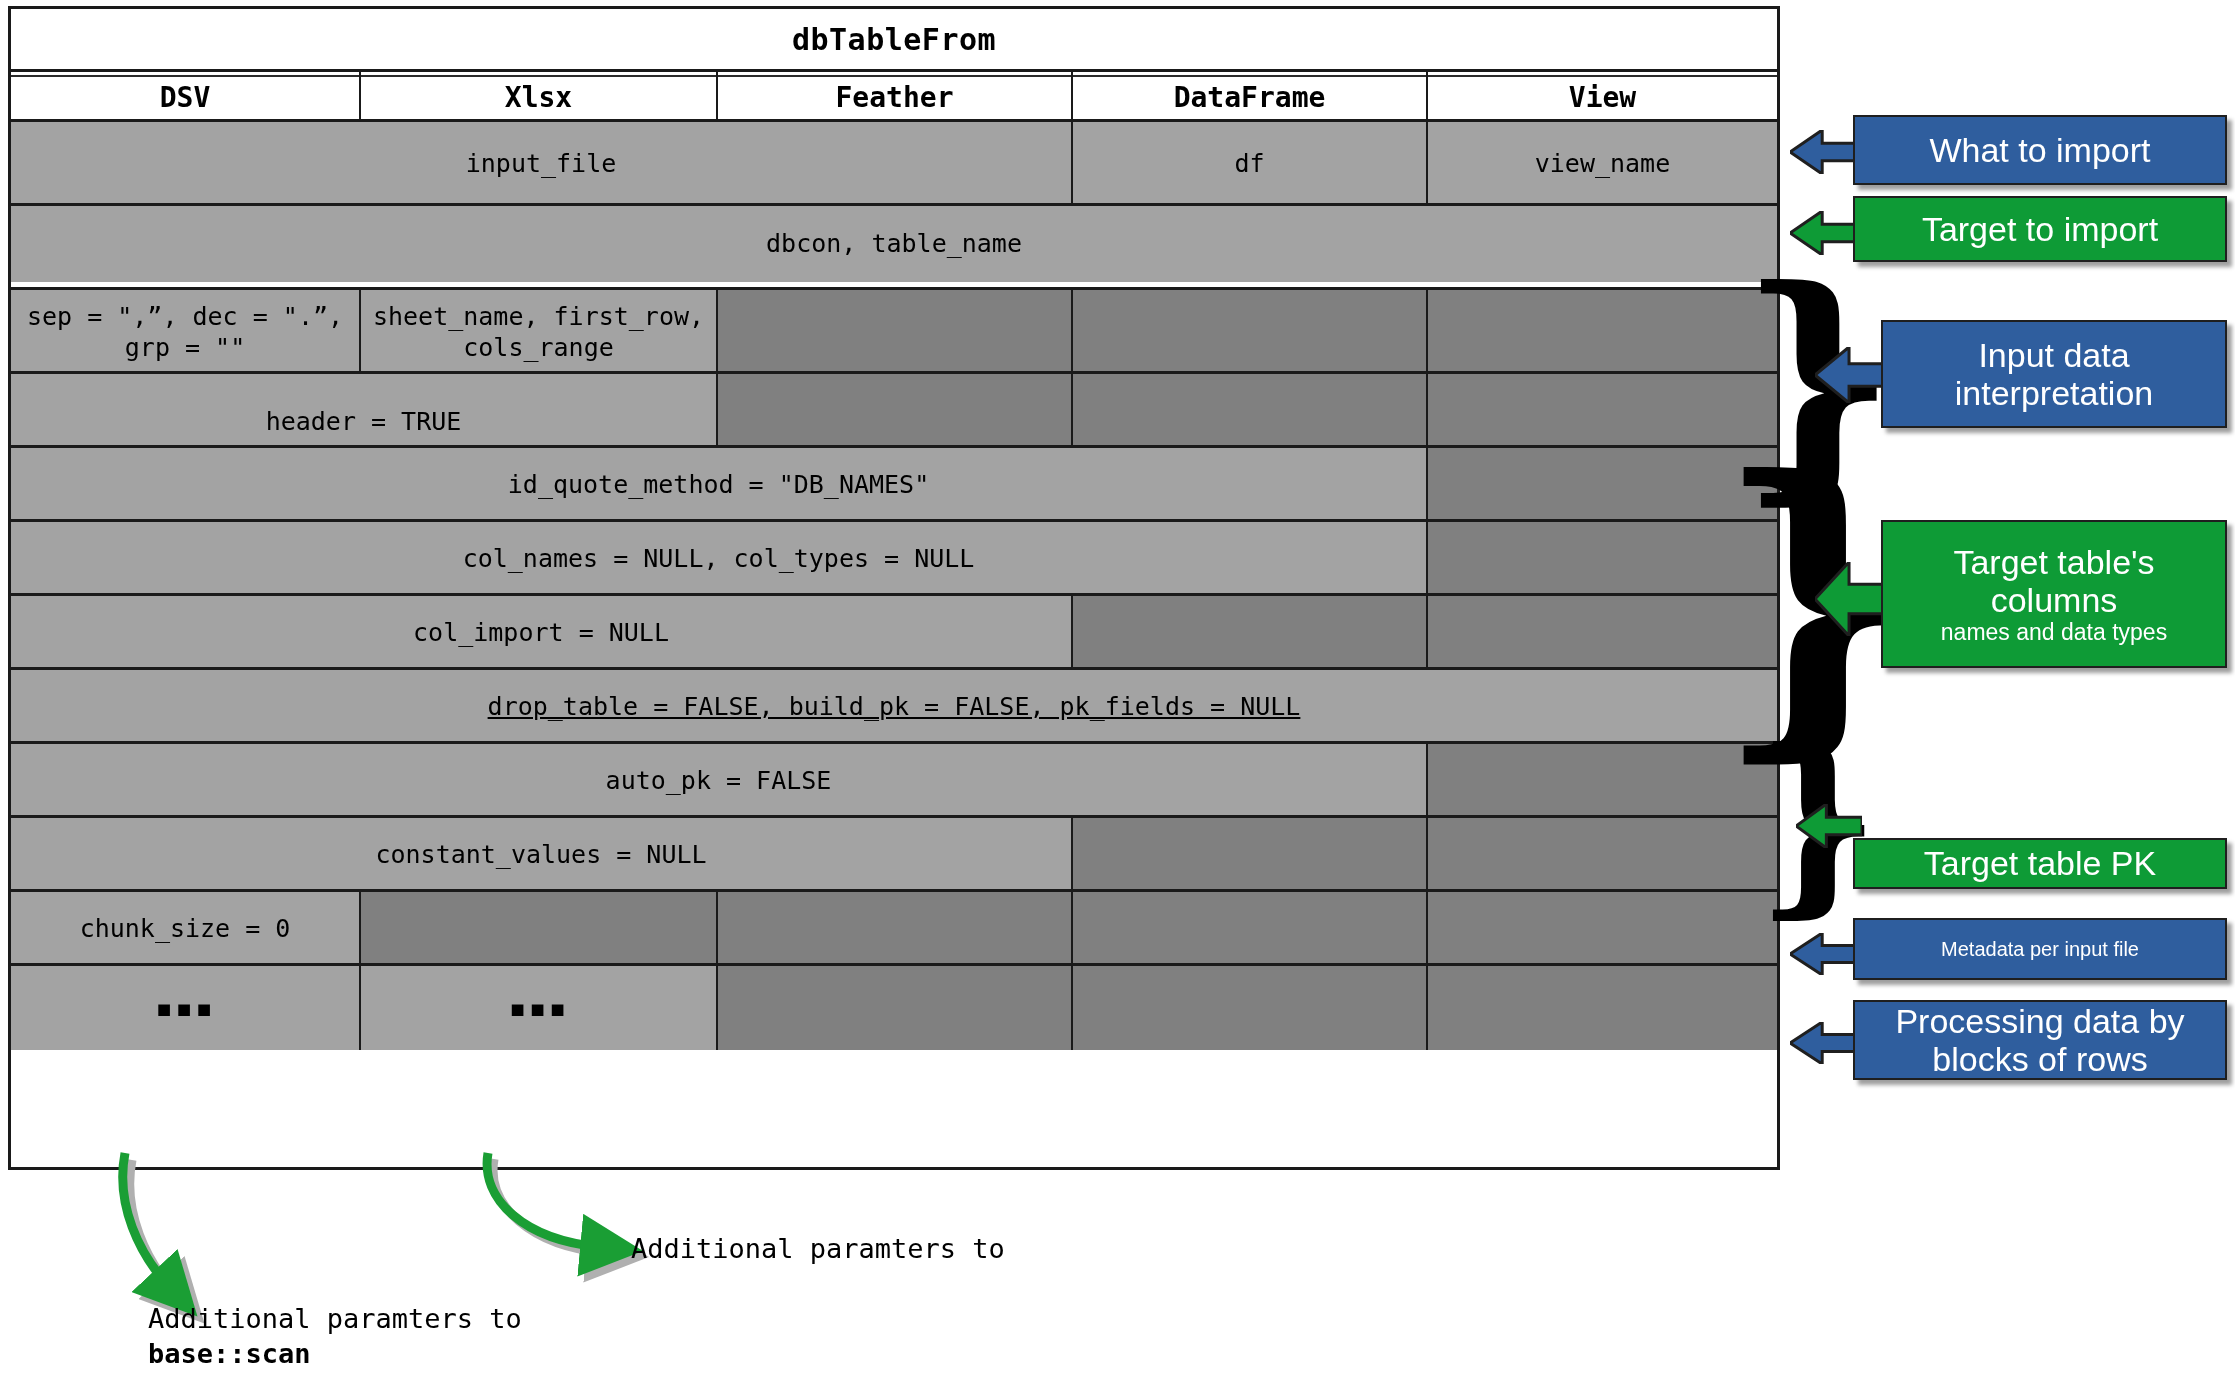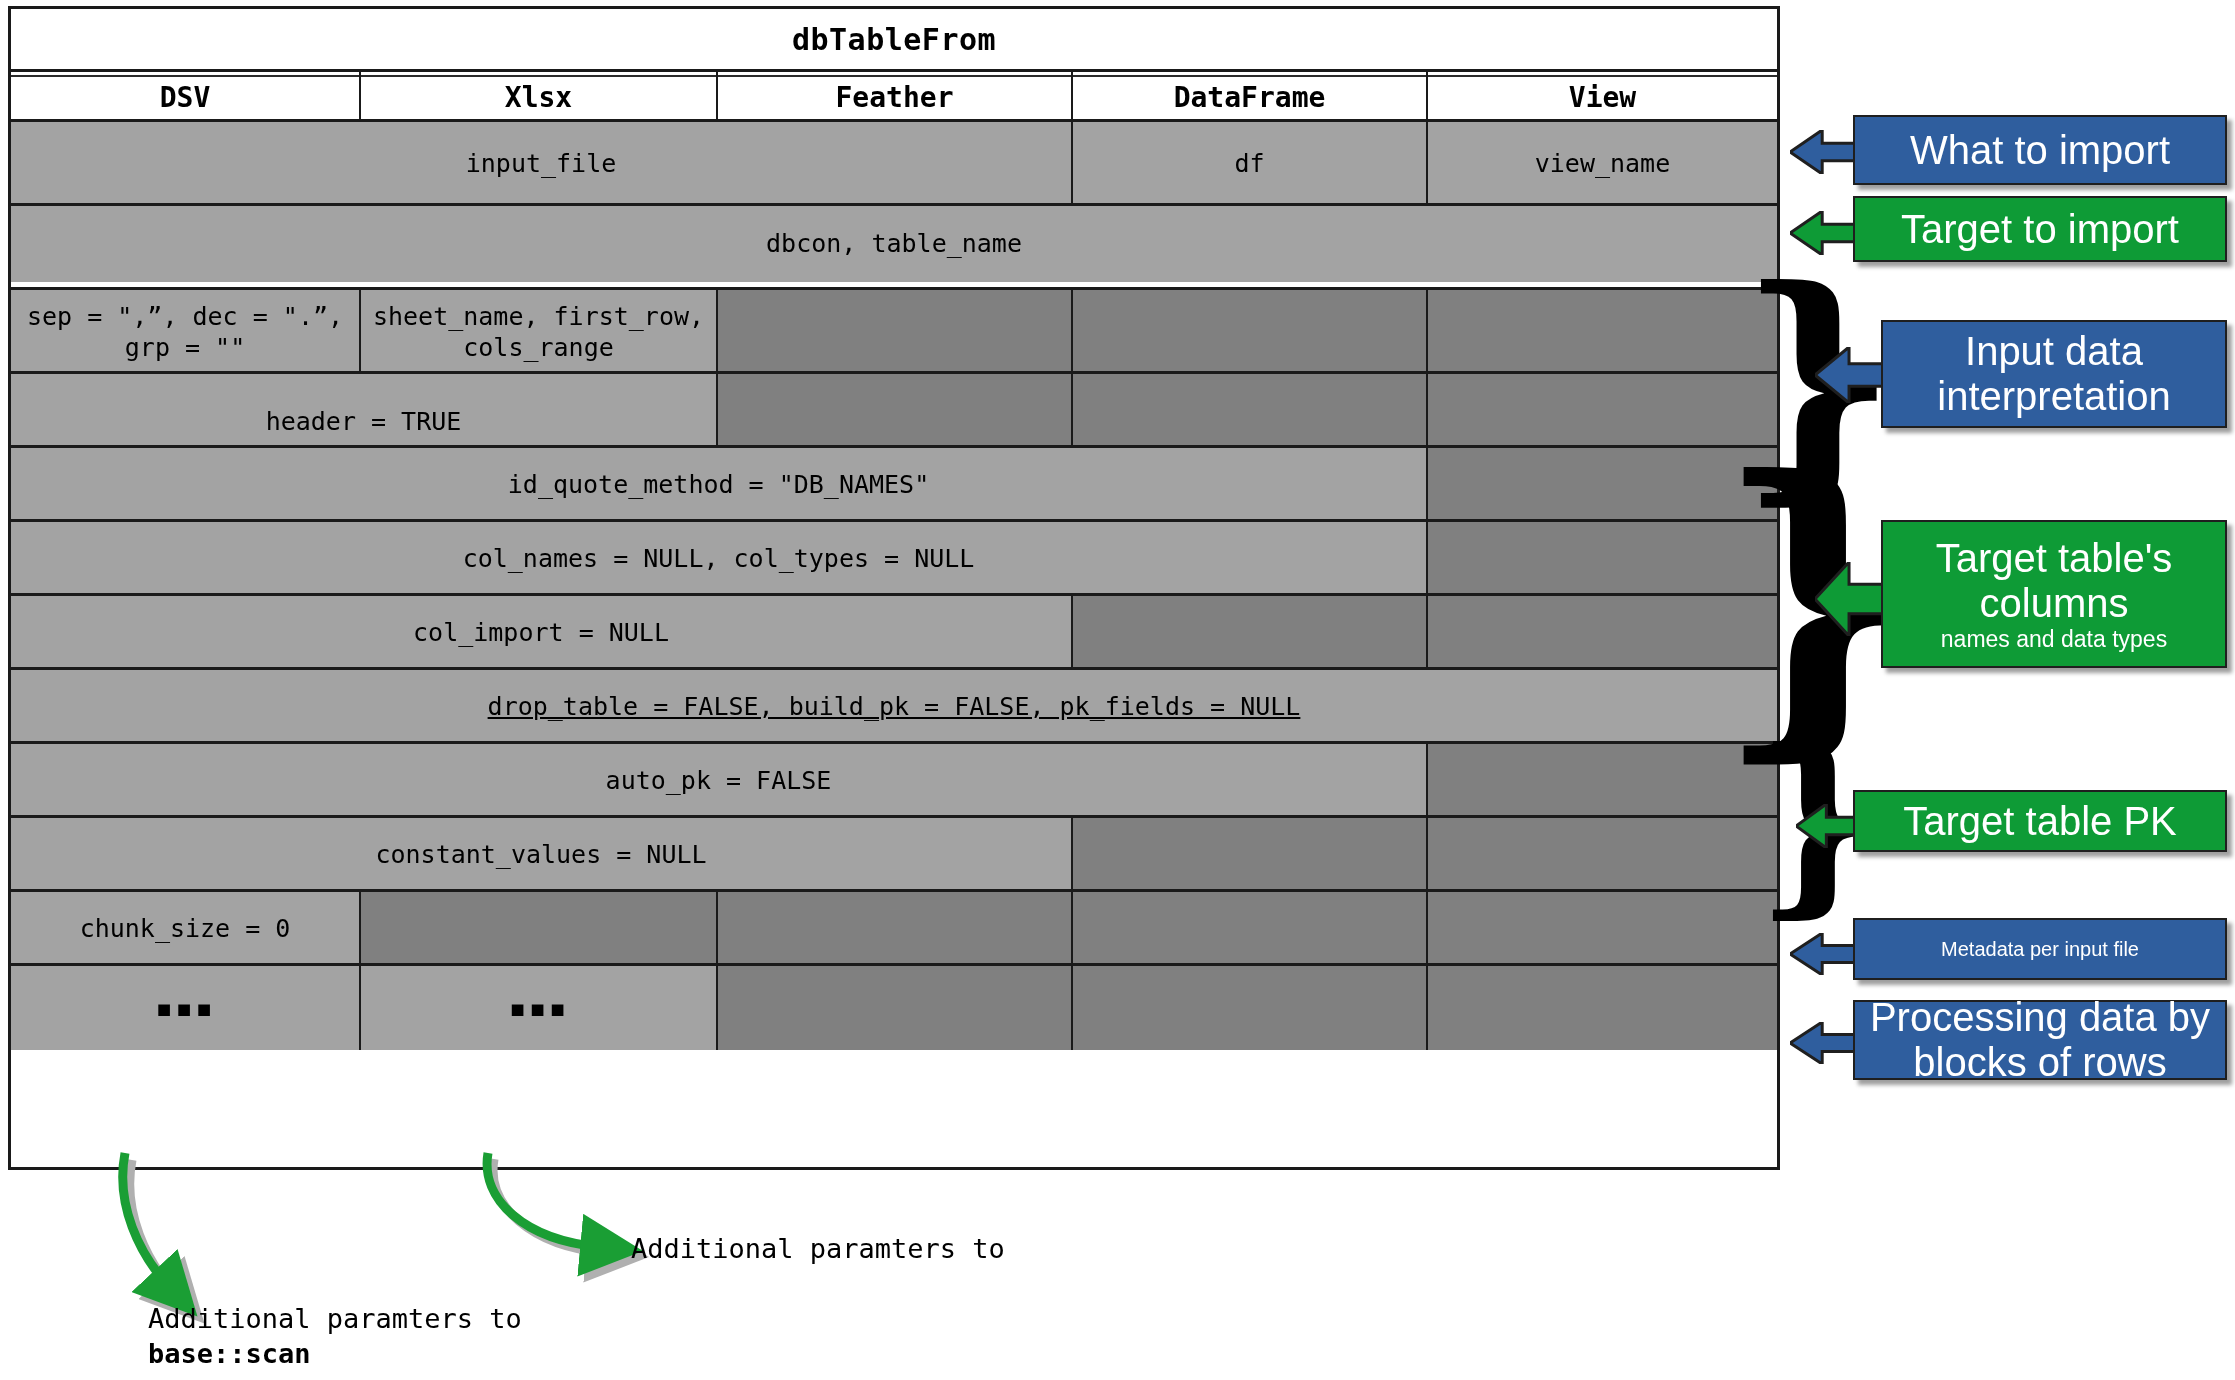--- a/index.html
+++ b/index.html
@@ -29,21 +29,21 @@
   .dots{font-weight:bold;font-size:30px;letter-spacing:2px;line-height:.4;}
 
   
   .callout{position:absolute;box-sizing:border-box;
       border:2px solid #1f1f1f;color:#fff;
       font-family:"Liberation Sans", sans-serif;
       display:flex;flex-direction:column;align-items:center;justify-content:center;
       text-align:center;box-shadow:5px 5px 4px rgba(0,0,0,.38);}
   .callout.blue{background:#2f5e9e;}
   .callout.green{background:#0e9b36;}
-  .co-main{font-size:40px;line-height:1.12;}
+  .co-main{font-size:34px;line-height:1.12;}
   .co-main.small{font-size:20px;}
   .co-sub{font-size:23px;line-height:1.15;}
 
   
   .barrow{position:absolute;}
   .barrow svg{display:block;}
 
   
   .brace{position:absolute;color:#000;font-family:"DejaVu Serif", serif;
          line-height:1;display:flex;align-items:center;justify-content:center;}
@@ -222,21 +222,21 @@
       <div class="co-sub">names and data types</div>
     </div>
     <div class="brace" style="left: 1795px; top: 745px; width: 46px; height: 150px;">
       <span style="font-size: 195px; font-weight: bold;">}</span>
     </div>
     <div class="barrow" style="left: 1796px; top: 804px; width: 66px; height: 44px;">
       <svg width="66" height="44" viewBox="0 0 66 44">
         <path d="M0,22 L30.360000000000003,0 L30.360000000000003,13.2 L66,13.2 L66,30.8 L30.360000000000003,30.8 L30.360000000000003,44 Z" fill="#0e9b36" stroke="#1f1f1f" stroke-width="3" stroke-linejoin="miter"></path>
       </svg>
     </div>
-    <div class="callout green" style="left: 1853px; top: 790px; width: 374px; height: 62px;">
+    <div class="callout green" style="left: 1853px; top: 838px; width: 374px; height: 51px;">
       <div class="co-main" style="white-space: pre-line;">Target table PK</div>
     </div>
     <div class="barrow" style="left: 1790px; top: 933px; width: 70px; height: 42px;">
       <svg width="70" height="42" viewBox="0 0 70 42">
         <path d="M0,21 L32.2,0 L32.2,12.6 L70,12.6 L70,29.4 L32.2,29.4 L32.2,42 Z" fill="#2f5e9e" stroke="#1f1f1f" stroke-width="3" stroke-linejoin="miter"></path>
       </svg>
     </div>
     <div class="callout blue" style="left: 1853px; top: 918px; width: 374px; height: 62px;">
       <div class="co-main small" style="white-space: pre-line;">Metadata per input file</div>
     </div>

